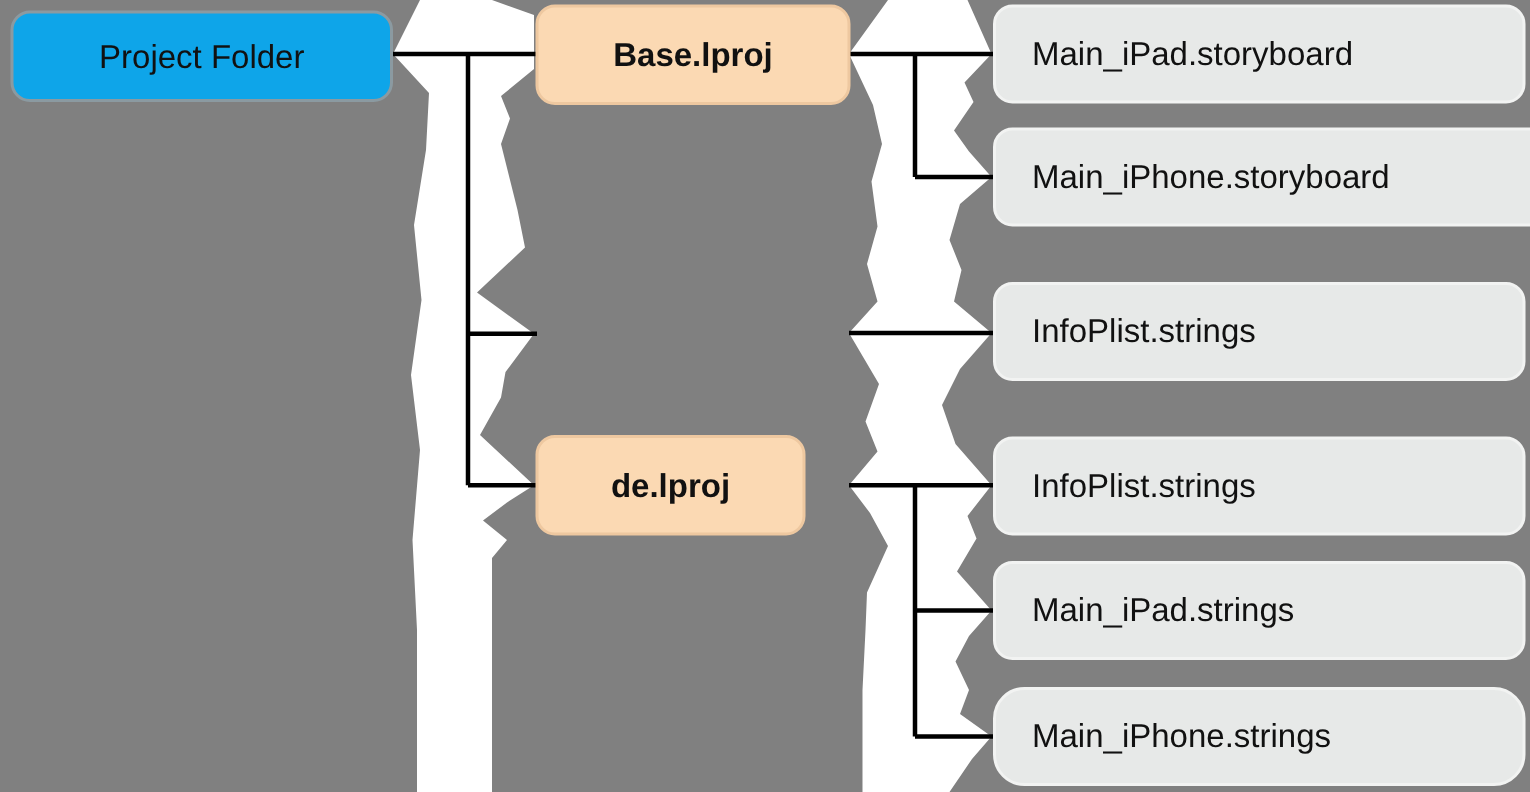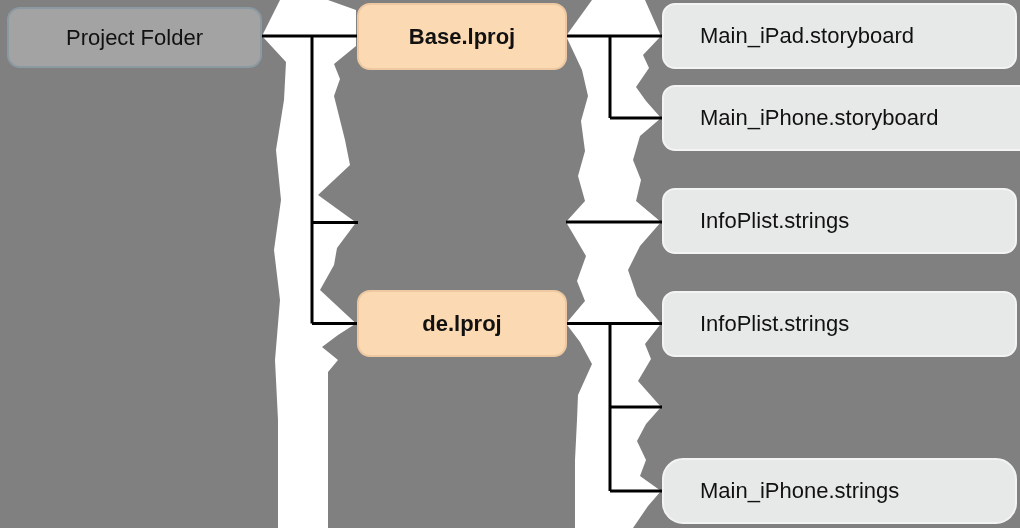--- a/index.html
+++ b/index.html
@@ -7,29 +7,29 @@
     position:relative; width:1020px; height:528px;
     background:#808080; overflow:hidden;
     font-family:"Liberation Sans", sans-serif;
   }
   .layer-svg { position:absolute; left:0; top:0; z-index:1; }
   .node {
     position:absolute; z-index:2; box-sizing:border-box;
     display:flex; align-items:center; justify-content:center;
     border-radius:13px; font-size:22px; color:#111; white-space:nowrap;
   }
-  .node-folder { background:#a3a3a3; border:2px solid #8b9aa1; }
+  .node-folder { background:#0ea5e9; border:2px solid #8b9aa1; }
   .node-lproj  { background:#fbd9b3; border:2px solid #eec8a0;font-weight:bold; }
   .node-file   { background:#e7e9e8; border:2px solid #f2f3f2;
-                 justify-content:flex-start; padding-left:36px; }
+                 justify-content:flex-start; padding-left:24px; }
 
   #node-project-folder { left:7px;   top:7px;   width:255px; height:61px; }
   #node-base-lproj     { left:357px; top:3px;   width:210px; height:67px; }
   #node-en-lproj       { left:357px; top:189px; width:210px; height:67px; }
-  #node-de-lproj       { left:357px; top:290px; width:210px; height:67px; }
+  #node-de-lproj       { left:357px; top:290px; width:180px; height:67px; }
   #node-main-ipad-storyboard   { left:662px; top:3px;   width:355px; height:66px; }
   #node-main-iphone-storyboard { left:662px; top:85px;  width:411px; height:66px; }
   #node-infoplist-strings-en   { left:662px; top:188px; width:355px; height:66px; }
   #node-infoplist-strings-de   { left:662px; top:291px; width:355px; height:66px; }
   #node-main-ipad-strings      { left:662px; top:374px; width:355px; height:66px; }
   #node-main-iphone-strings    { left:662px; top:458px; width:355px; height:66px;border-radius:21px; }
 
   .torn { fill:#ffffff; }
   .connectors { stroke:#000000; stroke-width:3; fill:none; }
 </style>
@@ -88,18 +88,21 @@
   </div>
 
   <div class="node node-file" id="node-infoplist-strings-en">
     <span>InfoPlist.strings</span>
   </div>
 
   <div class="node node-file" id="node-infoplist-strings-de">
     <span>InfoPlist.strings</span>
   </div>
 
+  <div class="node node-file" id="node-main-ipad-strings">
+    <span>Main_iPad.strings</span>
+  </div>
 
   <div class="node node-file" id="node-main-iphone-strings">
     <span>Main_iPhone.strings</span>
   </div>
 
 </div>
 
 </body></html>

